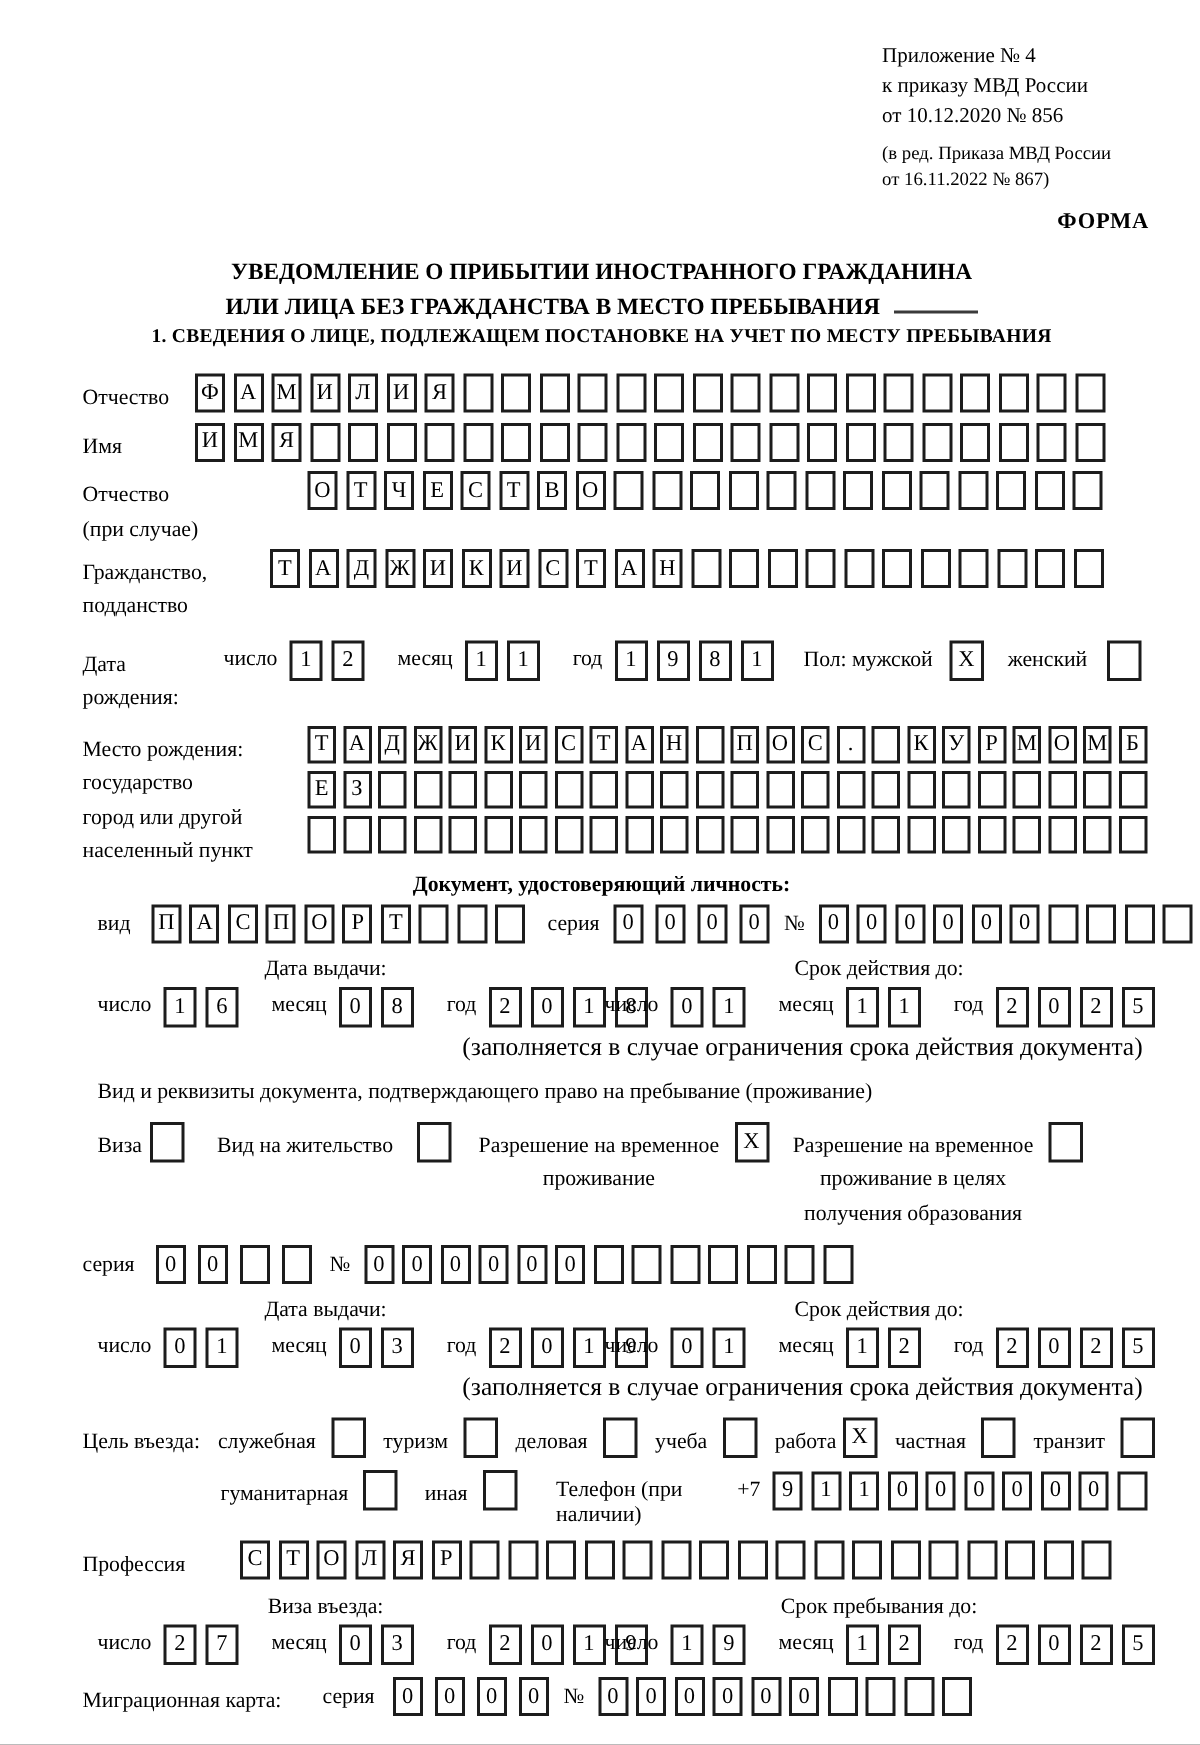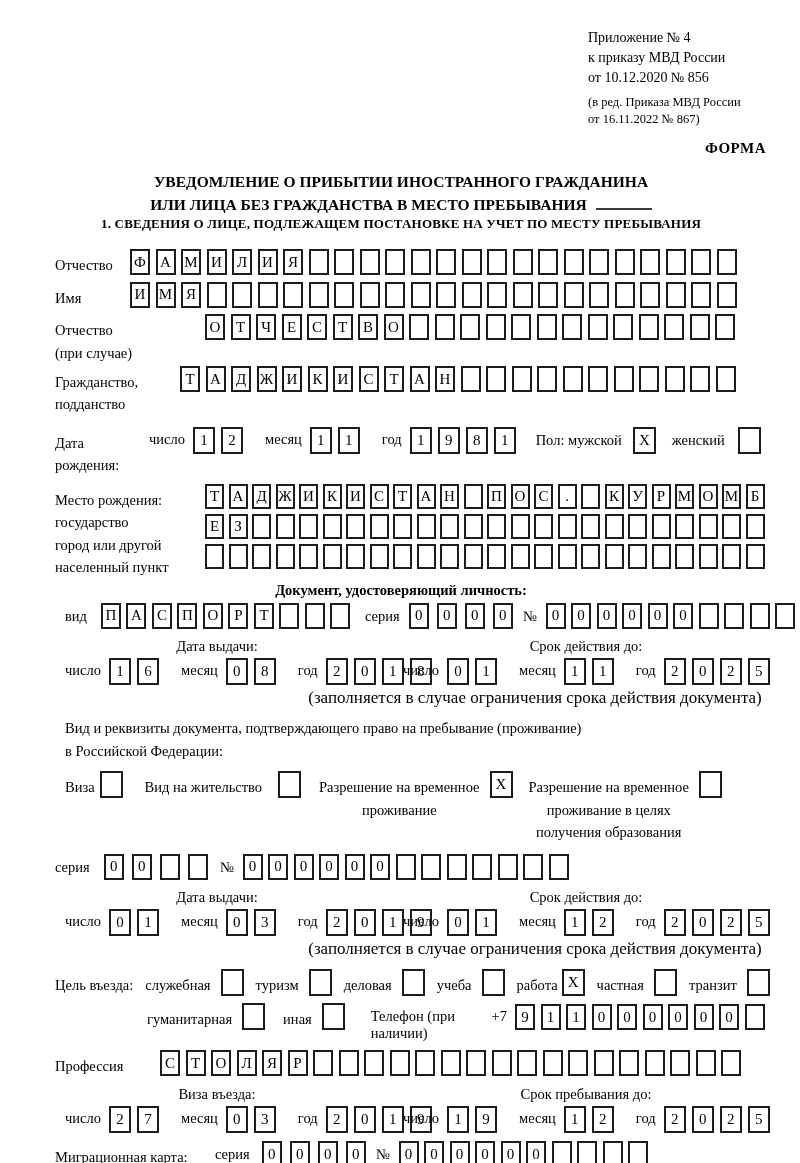--- a/index.html
+++ b/index.html
@@ -385,21 +385,20 @@
           <span class="cb db">2</span>
           <span class="cb db">0</span>
           <span class="cb db">2</span>
           <span class="cb db">5</span>
         </span></div>
   </div>
   <div class="note">(заполняется в случае ограничения срока действия документа)</div>
 
   <div class="plain">
     <div>Вид и реквизиты документа, подтверждающего право на пребывание (проживание)</div>
-    <div>в Российской Федерации:</div>
   </div>
   <div class="optrow">
     <div class="opt">
       <span class="optlbl">Виза</span>
       <span class="cb ck" style="margin-left:5px;"></span>
     </div>
     <div class="opt gap1">
       <span class="optlbl">Вид на жительство</span>
       <span class="cb ck" style="margin-left:16px;"></span>
     </div>

